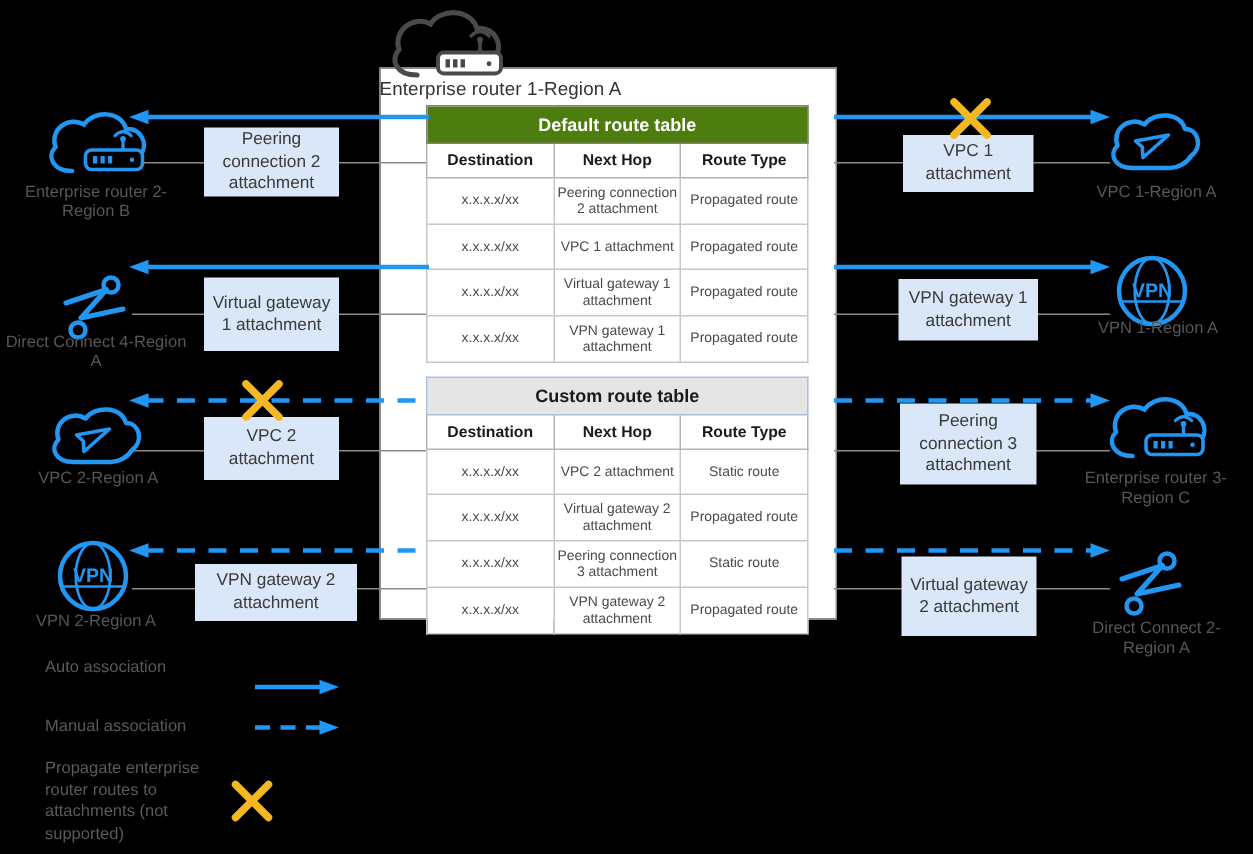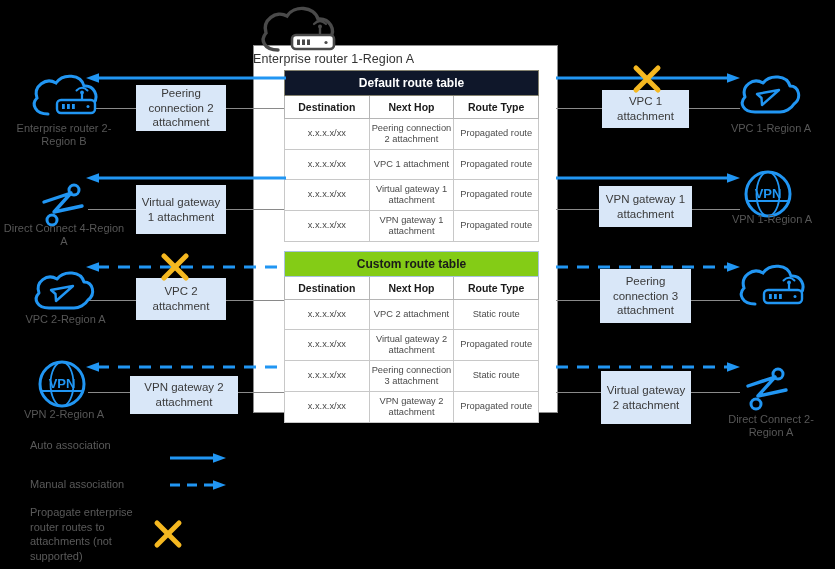--- a/index.html
+++ b/index.html
@@ -34,22 +34,22 @@
   .rt-default { left: 284px; top: 70px; }
   .rt-custom  { left: 284px; top: 251px; }
 
   .rt .rt-title-row td {
     text-align: center;
     font-size: 12px;
     font-weight: bold;
     padding: 5px 2px;
     border: 1px solid #9a9a9a;
   }
-  .rt-default .rt-title-row td { background: #0f172a; color: #ffffff; border-color: #84826f; }
-  .rt-custom  .rt-title-row td { background: #84cc16; color: #1a1a1a; border-color: #a9c2dd; }
+  .rt-default .rt-title-row td { background: #4d7c0f; color: #ffffff; border-color: #84826f; }
+  .rt-custom  .rt-title-row td { background: #e5e5e5; color: #1a1a1a; border-color: #a9c2dd; }
 
   .rt th {
     font-size: 10.5px; font-weight: bold; color: #1a1a1a;
     border: 1px solid #b5b5b5;
     padding: 5px 1px; text-align: center; background: #ffffff;
   }
   .rt td.cell {
     font-size: 9.3px; color: #4a4a4a;
     border: 1px solid #c8c8c8;
     padding: 4px 2px; text-align: center; background: #ffffff;
@@ -388,20 +388,21 @@
     <span>Virtual gateway 2 attachment</span>
   </div>
 
   <div class="nlabel" style="left:0px;  top:122px; width:128px;">Enterprise router 2-Region B</div>
   <div class="nlabel" style="left:0px;  top:222px; width:128px;">Direct Connect 4-Region A</div>
   <div class="nlabel" style="left:3px;  top:313px; width:125px;">VPC 2-Region A</div>
   <div class="nlabel" style="left:0px;  top:408px; width:128px;">VPN 2-Region A</div>
 
   <div class="nlabel" style="left:712px; top:122px; width:118px;">VPC 1-Region A</div>
   <div class="nlabel" style="left:722px; top:213px; width:100px;">VPN 1-Region A</div>
+  <div class="nlabel" style="left:706px; top:313px; width:129px;">Enterprise router 3-Region C</div>
   <div class="nlabel" style="left:712px; top:413px; width:118px;">Direct Connect 2-Region A</div>
 
   <div class="legend-text" style="left:30px; top:438px; width:170px;">Auto association</div>
   <div class="arrow" style="left:170px; top:452px;">
     <svg width="56" height="12" viewBox="0 0 56 12">
       <line x1="0" y1="6" x2="45" y2="6" stroke="#2196f3" stroke-width="3"></line>
       <path d="M56 6 L43 1.2 L43 10.8 Z" fill="#2196f3"></path>
     </svg>
   </div>
 

